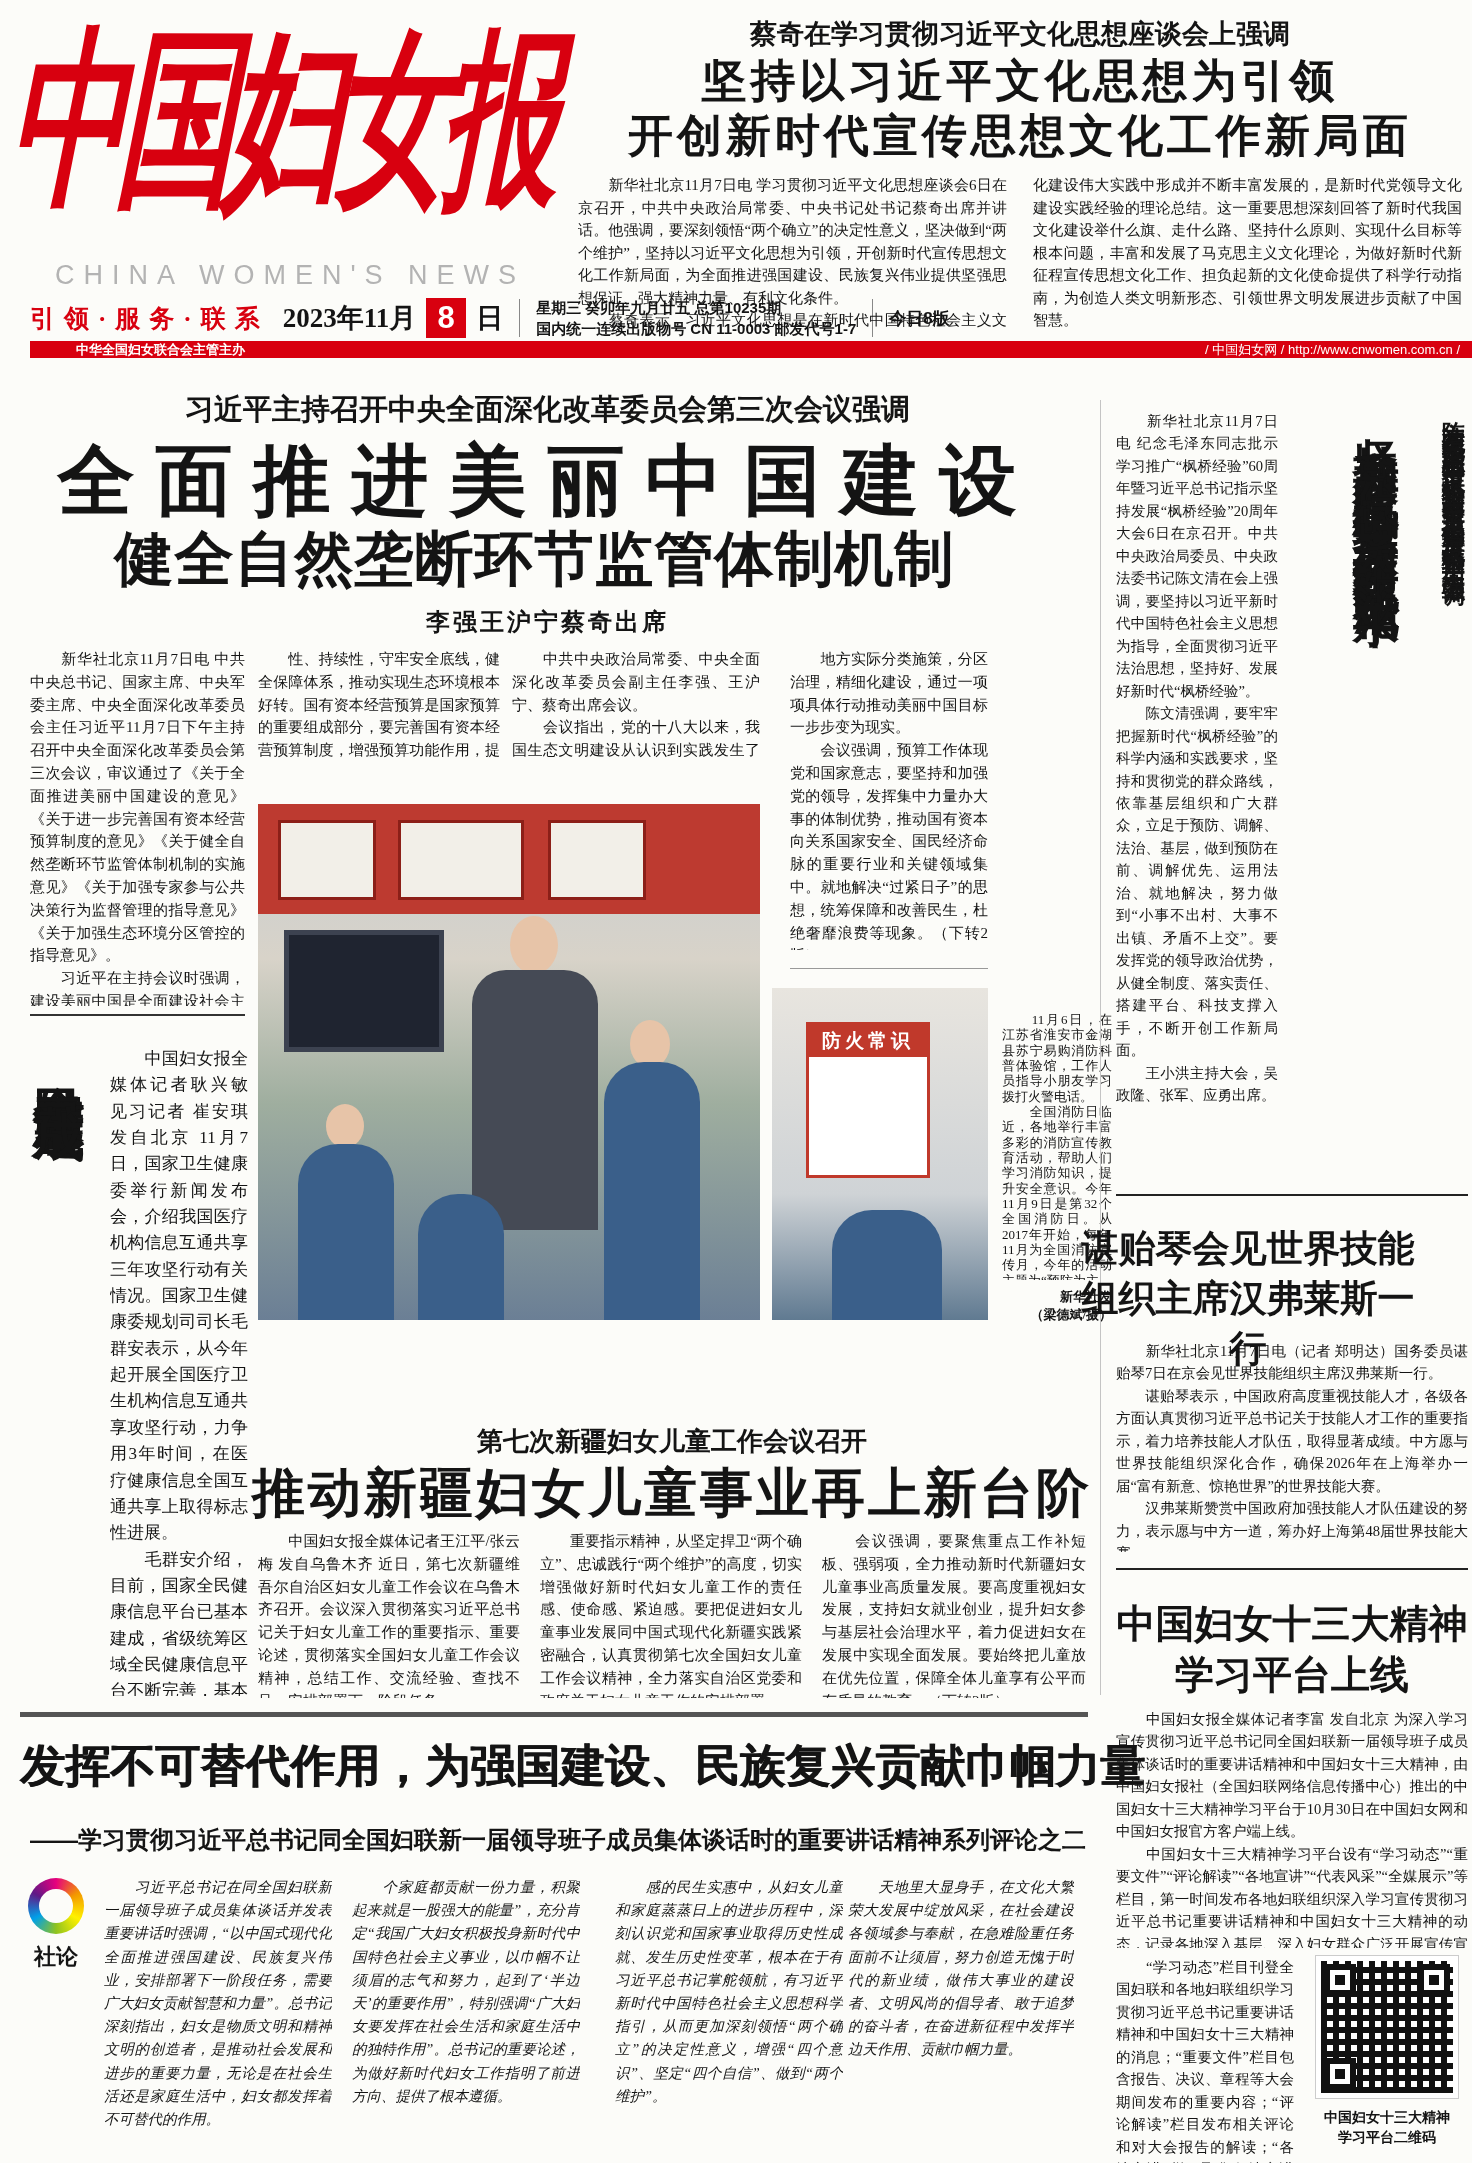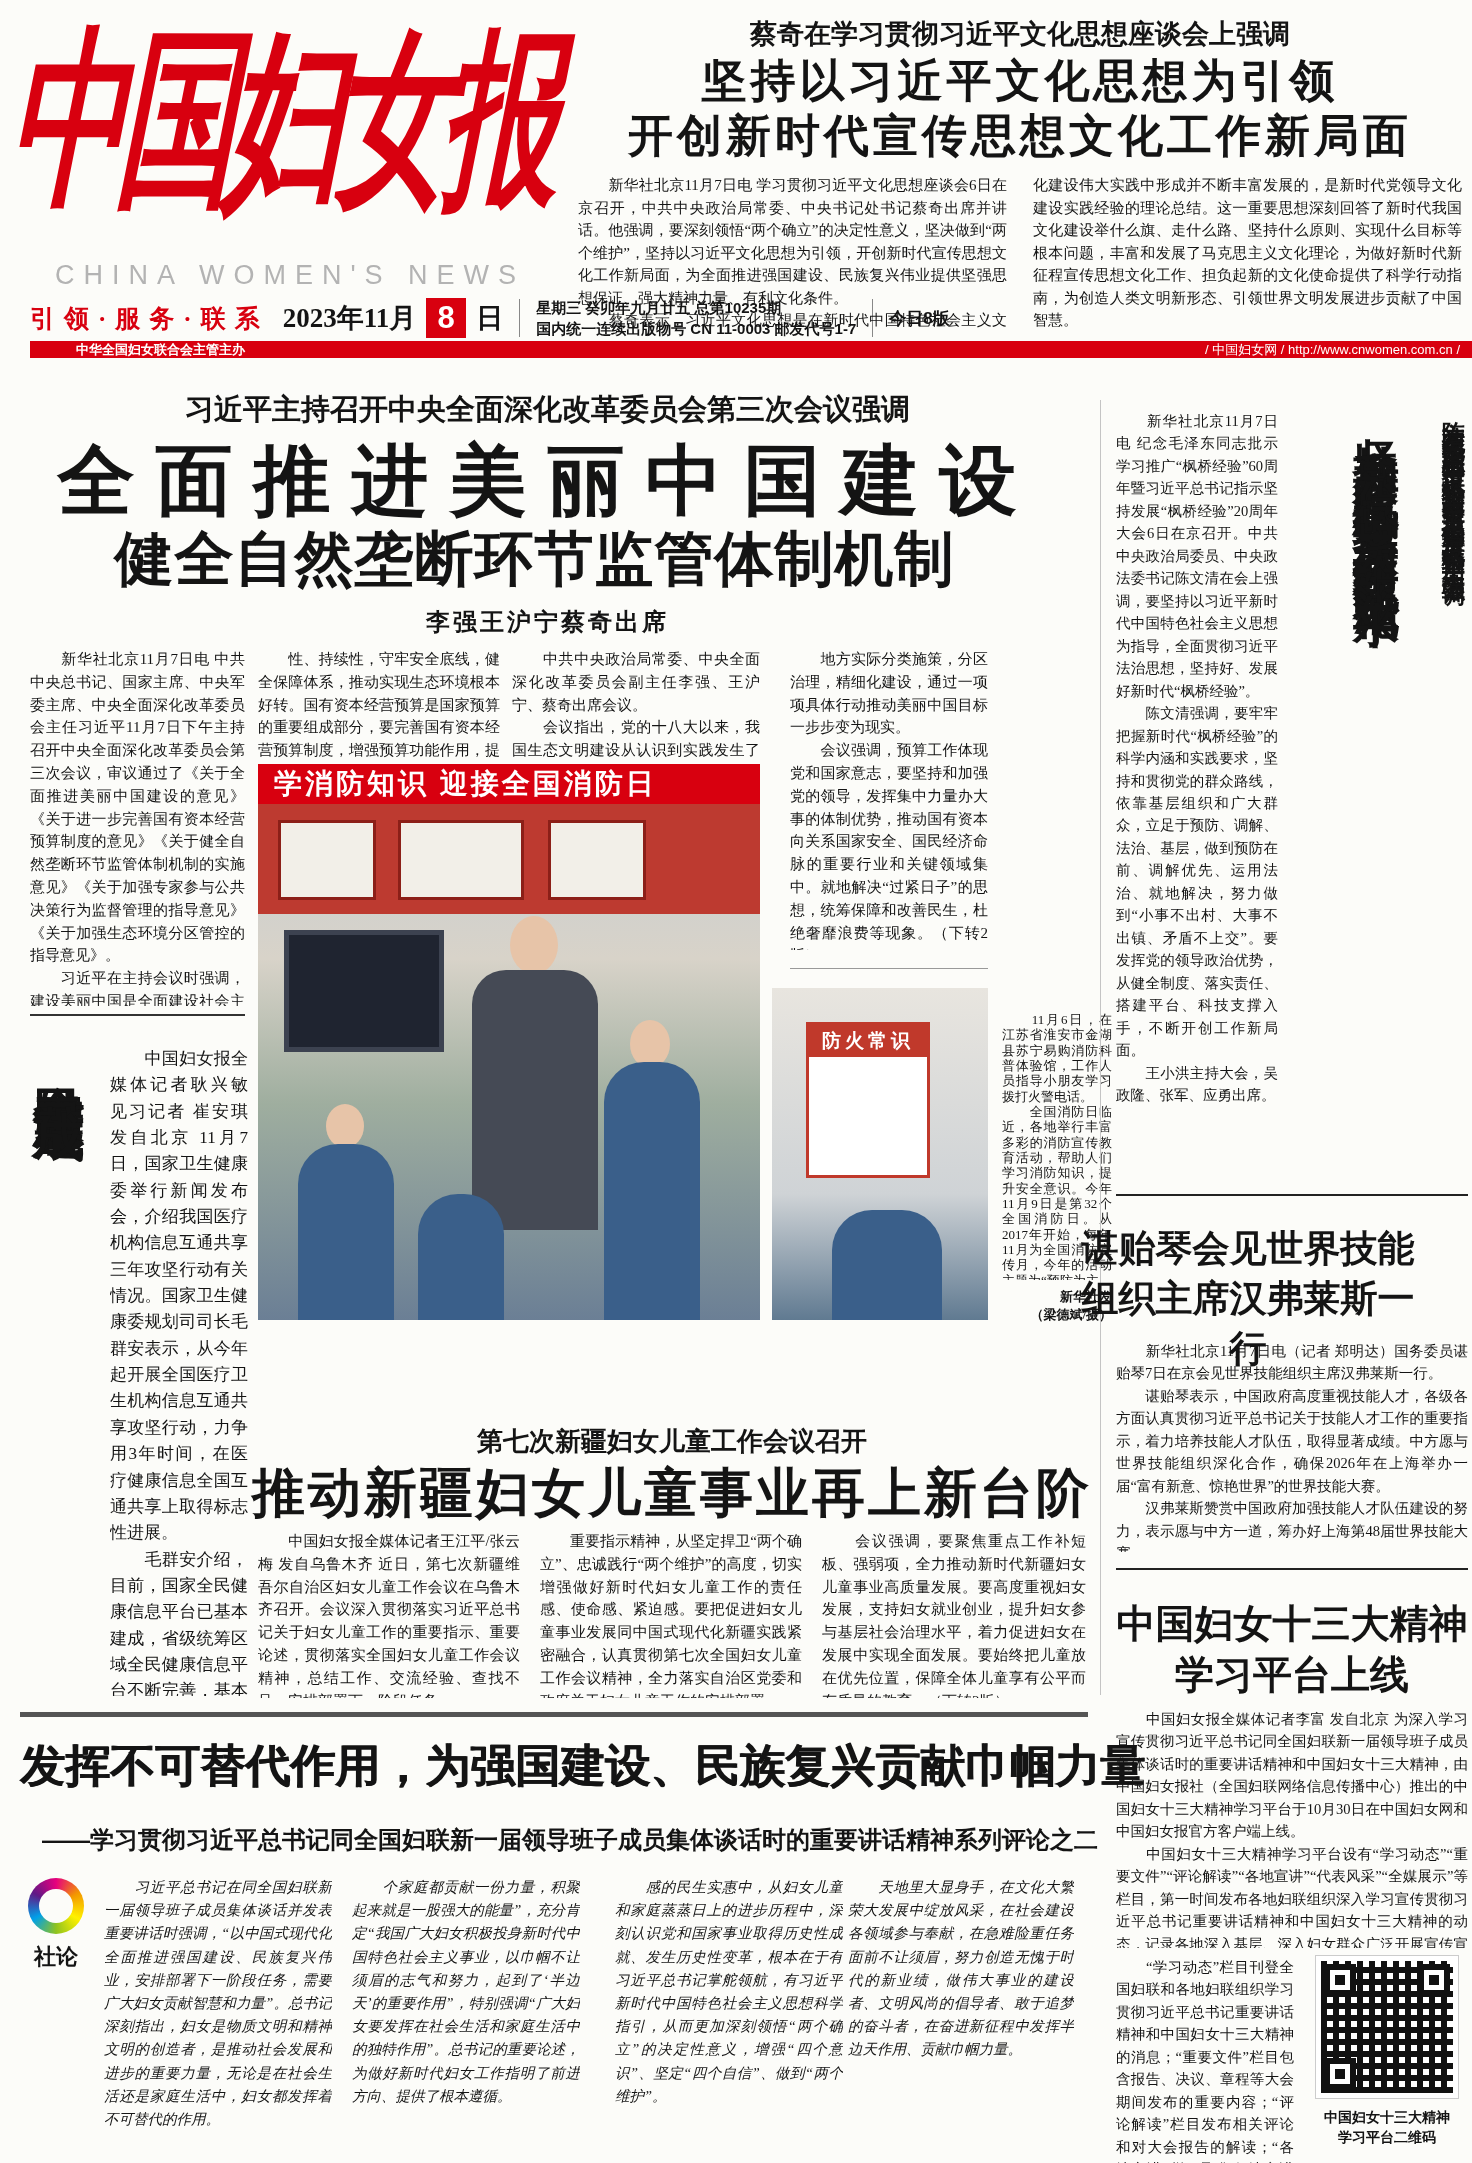--- a/index.html
+++ b/index.html
@@ -86,21 +86,21 @@
   .xj-head{left:246px;top:1458px;width:852px;font-size:53px;font-weight:900;letter-spacing:3px;
            white-space:nowrap;}
   .xj-c1{left:258px;top:1530px;width:262px;height:168px;}
   .xj-c2{left:540px;top:1530px;width:262px;height:168px;}
   .xj-c3{left:822px;top:1530px;width:264px;height:168px;}
 
   
   .ed-rule{left:20px;top:1712px;width:1068px;height:5px;background:#555;}
   .ed-head{left:20px;top:1736px;width:1068px;font-size:45px;font-weight:900;white-space:nowrap;
            text-shadow:1px 0 currentColor;}
-  .ed-sub{left:36px;top:1824px;width:1068px;font-size:24px;font-weight:700;}
+  .ed-sub{left:24px;top:1824px;width:1068px;font-size:24px;font-weight:700;}
   .ed-logo{left:24px;top:1878px;width:64px;text-align:center;}
   .swirl{width:56px;height:56px;border-radius:50%;margin:0 auto;
          background:conic-gradient(#e6007e,#f39800,#fff100,#8fc31f,#00a0e9,#601986,#e6007e);
          position:relative;}
   .swirl-in{position:absolute;left:11px;top:11px;width:34px;height:34px;border-radius:50%;
             background:#fcfcf9;}
   .ed-logo-label{font-size:22px;font-weight:900;margin-top:8px;}
   .edcol{font-size:14.5px;line-height:1.6;font-style:italic;}
   .ed-c1{left:104px;top:1876px;width:228px;height:287px;}
   .ed-c2{left:352px;top:1876px;width:228px;height:287px;}
@@ -172,21 +172,20 @@
   <div class="abs lead-byline ctr">李强王沪宁蔡奇出席</div>
   <div class="abs bodycol lead-c1 just pre clip">　　新华社北京11月7日电 中共中央总书记、国家主席、中央军委主席、中央全面深化改革委员会主任习近平11月7日下午主持召开中央全面深化改革委员会第三次会议，审议通过了《关于全面推进美丽中国建设的意见》《关于进一步完善国有资本经营预算制度的意见》《关于健全自然垄断环节监管体制机制的实施意见》《关于加强专家参与公共决策行为监督管理的指导意见》《关于加强生态环境分区管控的指导意见》。
 　　习近平在主持会议时强调，建设美丽中国是全面建设社会主义现代化国家的重要目标，要锚定2035年美丽中国目标基本实现，持续深入推进污染防治攻坚，加快发展方式绿色转型，提升生态系统多样性、稳定</div>
   <div class="abs bodycol lead-c2 just pre clip">　　性、持续性，守牢安全底线，健全保障体系，推动实现生态环境根本好转。国有资本经营预算是国家预算的重要组成部分，要完善国有资本经营预算制度，增强预算功能作用，提升资金使用效能。</div>
   <div class="abs bodycol lead-c3 just pre clip">　　中共中央政治局常委、中央全面深化改革委员会副主任李强、王沪宁、蔡奇出席会议。
 　　会议指出，党的十八大以来，我国生态文明建设从认识到实践发生了历史性、转折性、全局性变化。</div>
   <div class="abs bodycol lead-c4 just pre clip">　　地方实际分类施策，分区治理，精细化建设，通过一项项具体行动推动美丽中国目标一步步变为现实。
 　　会议强调，预算工作体现党和国家意志，要坚持和加强党的领导，发挥集中力量办大事的体制优势，推动国有资本向关系国家安全、国民经济命脉的重要行业和关键领域集中。就地解决“过紧日子”的思想，统筹保障和改善民生，杜绝奢靡浪费等现象。（下转2版）</div>
   <div class="abs c4-rule"></div>
 
-  <div class="abs photo-banner sans">学消防知识  迎接全国消防日</div>
 
   <div class="abs photo-left clip">
     <div class="ph-wall"></div>
     <div class="ph-poster" style="left:20px;top:16px;width:92px;height:74px;"></div>
     <div class="ph-poster" style="left:140px;top:16px;width:120px;height:74px;"></div>
     <div class="ph-poster" style="left:290px;top:16px;width:92px;height:74px;"></div>
     <div class="ph-screen"></div>
     <div class="ph-head" style="left:252px;top:112px;width:48px;height:58px;"></div>
     <div class="ph-body" style="left:214px;top:166px;width:126px;height:260px;"></div>
     <div class="ph-head" style="left:372px;top:216px;width:40px;height:48px;"></div>

